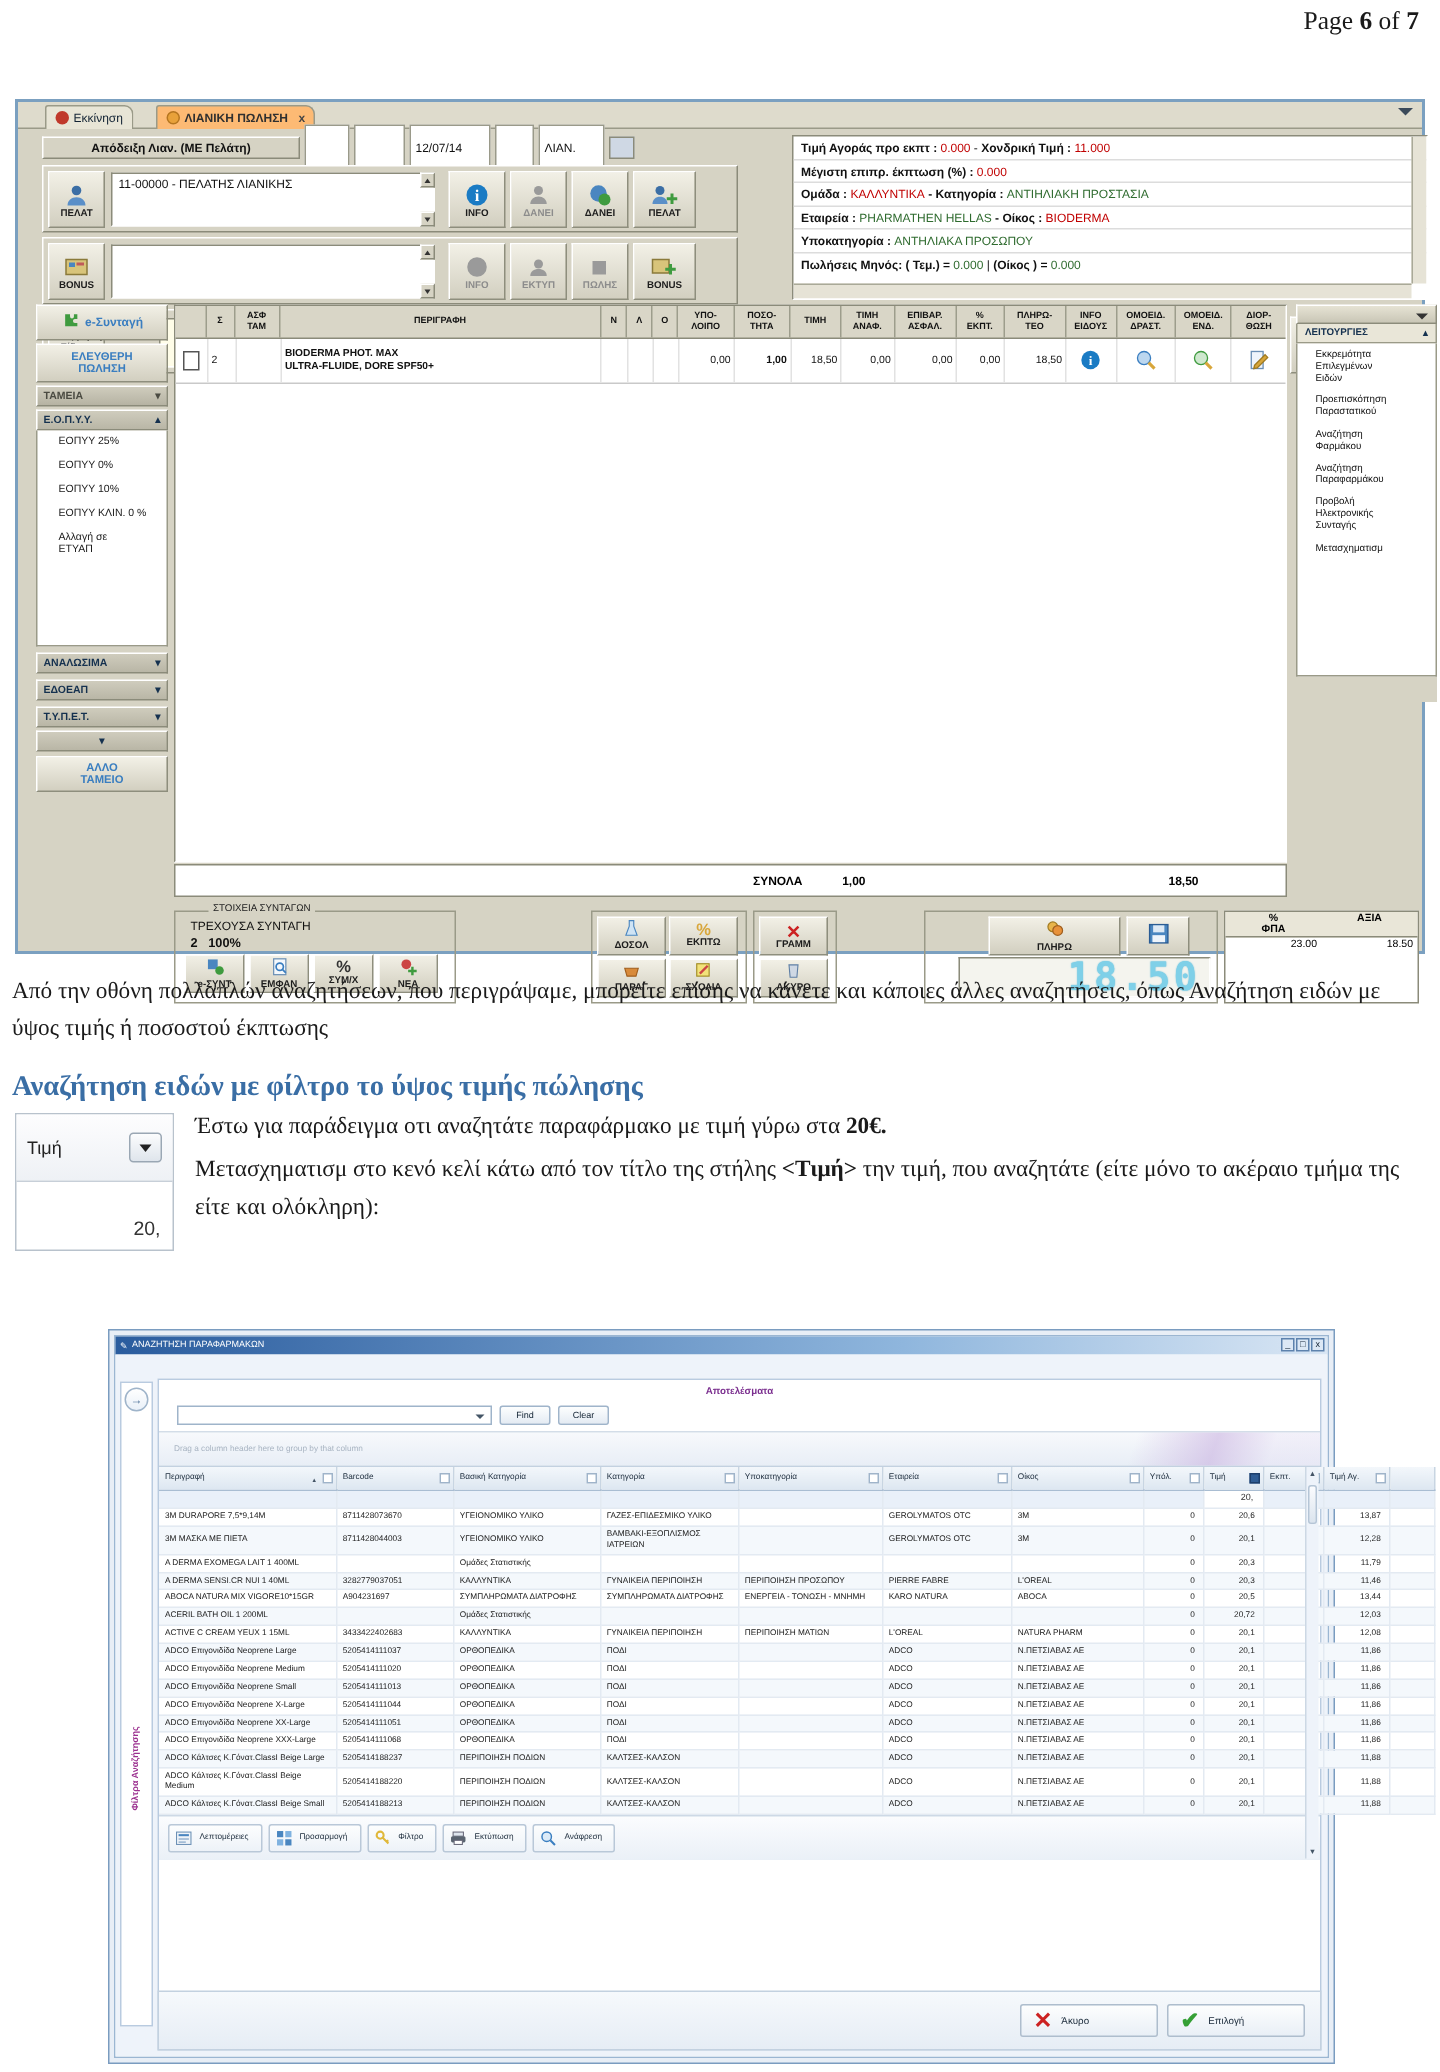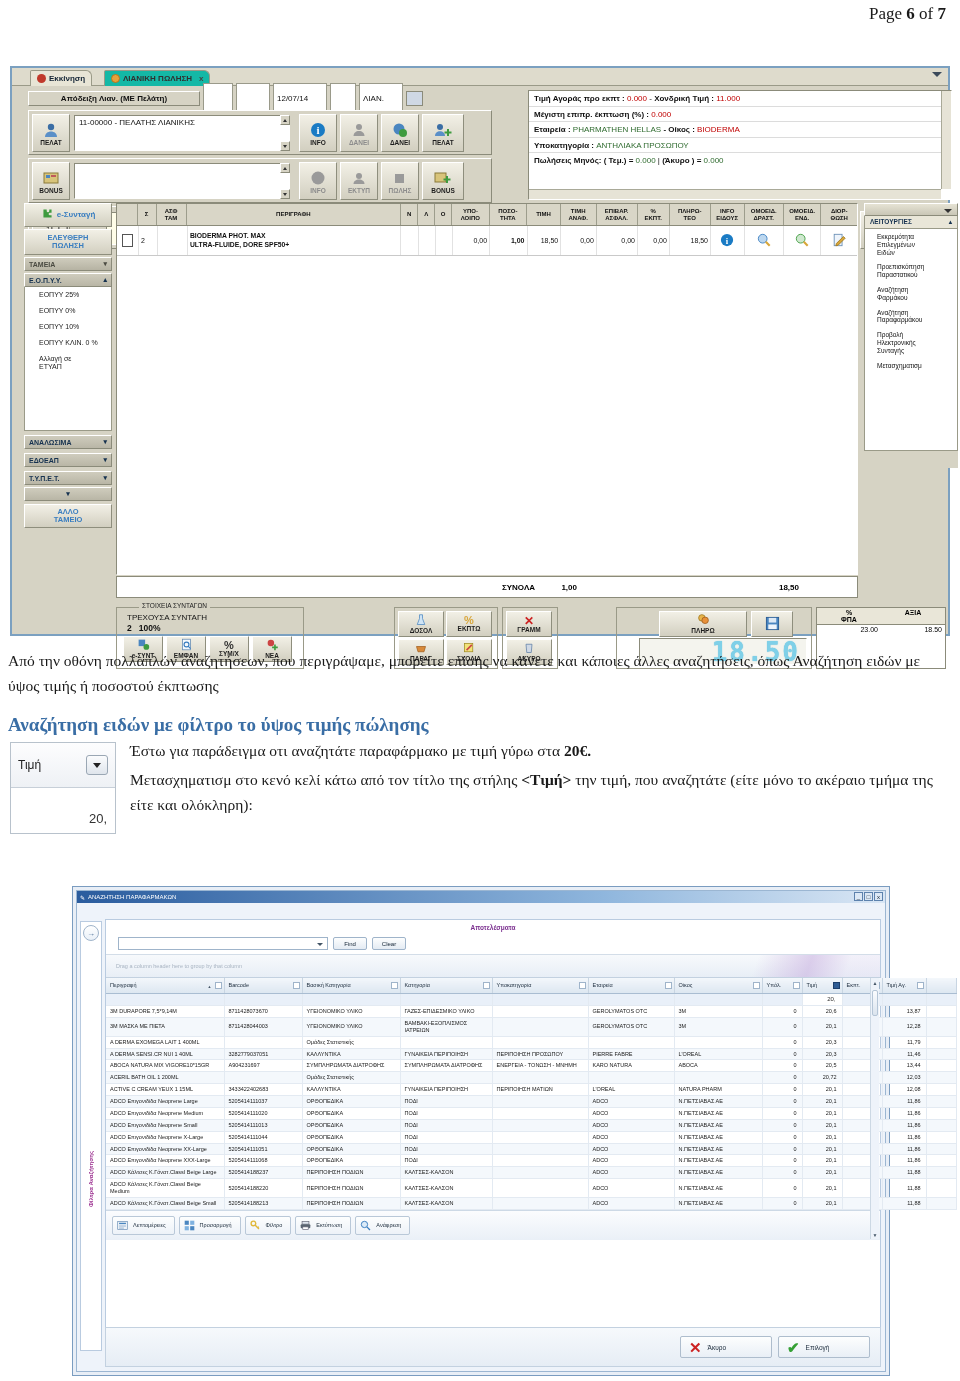--- a/index.html
+++ b/index.html
@@ -32,24 +32,23 @@
   .tabstrip {
     position:absolute; left:0; top:0; width:100%; height:18px;
     background:#dedbcc; border-bottom:1px solid #9a9a88;
   }
   .tab {
     position:absolute; top:2px; height:16px;
     display:flex; align-items:center; gap:3px;
     font-size:8px; padding:0 6px; color:#123;
     border:1px solid #9a9a88; border-bottom:none;
     border-radius:2px 6px 0 0;
-    font-weight:bold;
   }
   .tab.inactive { left:18px; background:#e8e5d6; }
-  .tab.active { left:92px; background:#14b8a6; font-weight:bold; color:#303030; }
+  .tab.active { left:92px; background:#fdba74; font-weight:bold; color:#303030; }
   .tab .tab-close { font-size:8px; color:#444; margin-left:4px; }
   .tab-ico { width:9px;height:9px;border-radius:50%;display:inline-block; }
   .tab-ico.red { background:#c0392b; }
   .tab-ico.orange { background:#e8a13a; border:1px solid #b5751f; }
   .tabstrip-caret {
     position:absolute; right:6px; top:4px;
     width:0;height:0;border-left:5px solid transparent;border-right:5px solid transparent;
     border-top:5px solid #3b4a5a;
   }
 
@@ -425,23 +424,24 @@
   <div class="btn3d" style="position:absolute; left:393px; top:143px; width:40px; height:38px; white-space:pre-line;">ΓΑΛΑ /
 ΒΡ.
 ΤΡΟΦΗ</div>
   <div class="btn3d" style="position:absolute; left:435px; top:143px; width:44px; height:38px; white-space:pre-line; font-size:6px;">ΕΞΑΡΓ.
 ΔΩΡΟΕΠΙ
 ΤΑΓΗΣ</div>
 
   <div class="infolist">
     <div class="ln"><span class="lbl">Τιμή Αγοράς προ εκπτ : </span><span class="r">0.000</span> - <span class="lbl">Χονδρική Τιμή :</span> <span class="r">11.000</span></div>
     <div class="ln"><span class="lbl">Μέγιστη επιπρ. έκπτωση (%) : </span><span class="r">0.000</span></div>
+    <div class="ln"><span class="lbl">Ομάδα : </span><span class="r">ΚΑΛΛΥΝΤΙΚΑ</span><span class="lbl"> - Κατηγορία : </span><span class="g">ΑΝΤΙΗΛΙΑΚΗ ΠΡΟΣΤΑΣΙΑ</span></div>
     <div class="ln"><span class="lbl">Εταιρεία : </span><span class="g">PHARMATHEN HELLAS</span><span class="lbl"> - Οίκος : </span><span class="r">BIODERMA</span></div>
     <div class="ln"><span class="lbl">Υποκατηγορία : </span><span class="g">ΑΝΤΗΛΙΑΚΑ ΠΡΟΣΩΠΟΥ</span></div>
-    <div class="ln" style="border-bottom:none"><span class="lbl">Πωλήσεις Μηνός: ( Τεμ.) = </span><span class="g">0.000</span> | <span class="lbl">(Άκυρο ) = </span><span class="g">0.000</span></div>
+    <div class="ln" style="border-bottom:none"><span class="lbl">Πωλήσεις Μηνός: ( Τεμ.) = </span><span class="g">0.000</span> | <span class="lbl">(Οίκος ) = </span><span class="g">0.000</span></div>
     <div class="vscroll"></div>
     <div class="hscroll"></div>
   </div>
 
   <div class="btn3d" style="position:absolute; left:516px; top:143px; width:38px; height:38px;">
     <span class="ibox">
       <svg width="16" height="16" viewBox="0 0 16 16">
             <path d="M6 2h4v4h4v4h-4v4H6v-4H2V6h4z" fill="#3f9b3f" stroke="#2b6b2b"></path>
           </svg>
     </span>

